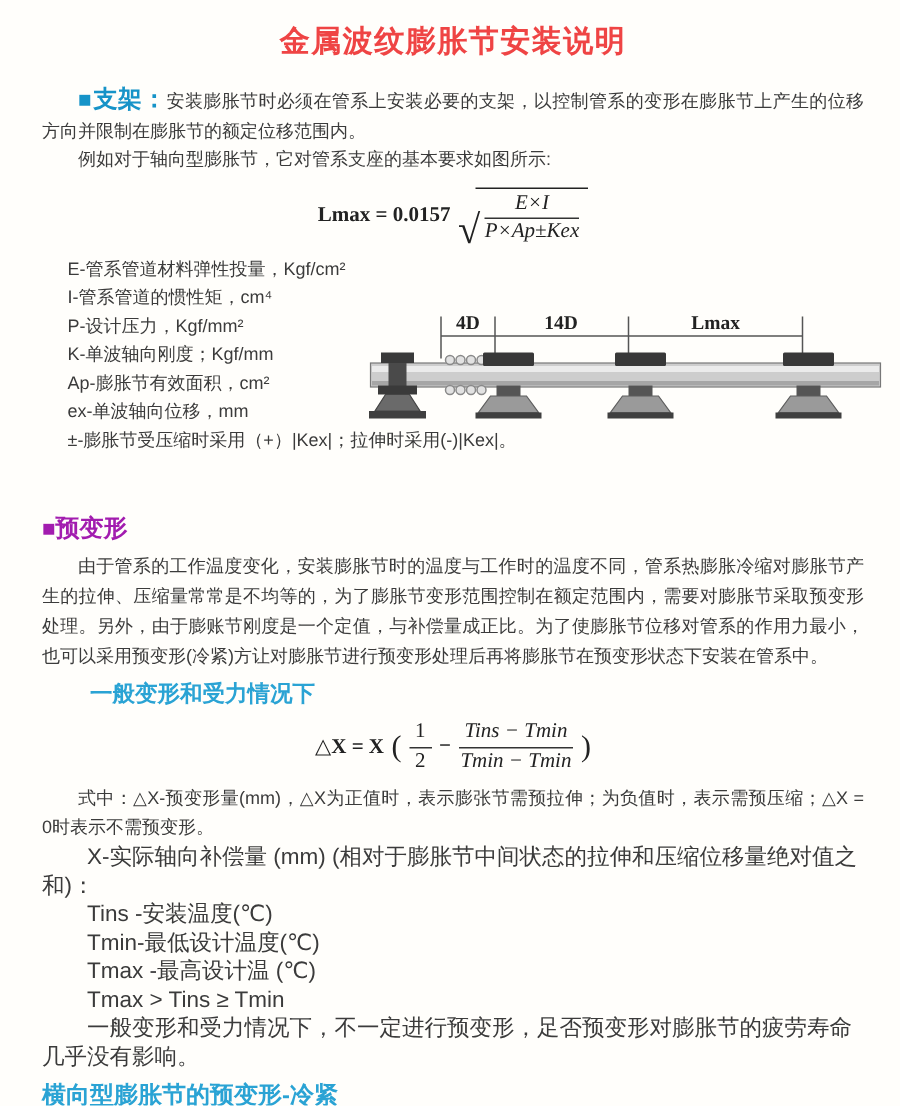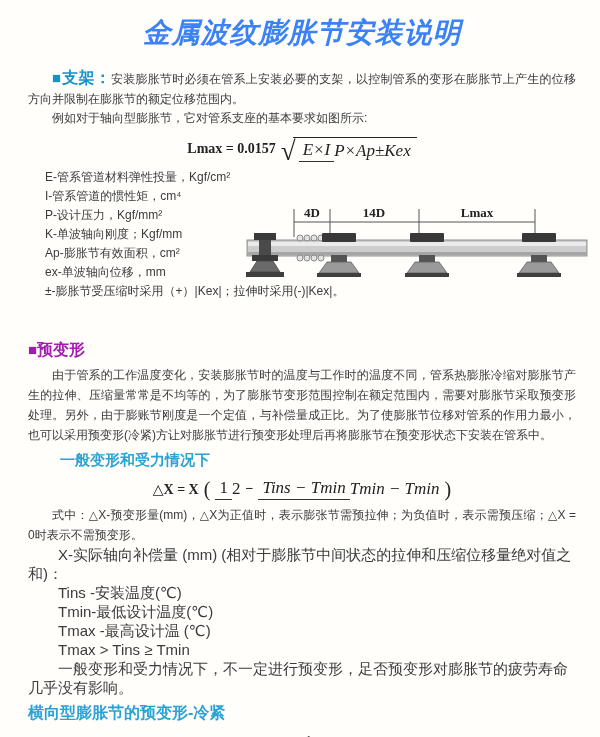--- a/index.html
+++ b/index.html
@@ -6,44 +6,44 @@
   html,body { margin:0; padding:0; }
   body {
     width:600px; height:737px; overflow:hidden;
     background:#fffefb;
     font-family:"Liberation Sans","DejaVu Sans",sans-serif;
     color:#3b3b3b;
   }
   .doc { padding:10px 24px 0 28px; }
 
   .title {
-    text-align:center; font-size:28px; font-weight:bold; color:#3b82f6;
-    letter-spacing:1px; margin:4px 0 16px 0;font-style:italic;
+    text-align:center; font-size:20px; font-weight:bold; color:#ef4444;
+    letter-spacing:1px; margin:4px 0 16px 0;
   }
 
   .para { font-size:12px; line-height:19.5px; text-align:justify; margin:0; }
   .indent { text-indent:2em; }
 
   .sec-head { color:#1693c8; font-size:16px; font-weight:bold; }
   .sec-head .sq { font-size:15px; margin-right:1px; }
   .block-head { color:#a21caf; font-size:16px; font-weight:bold; margin:12px 0 4px 0; }
   .block-head .sq { font-size:15px; }
 
   .sub-head { color:#2aa3d4; font-size:15px; font-weight:bold; margin:6px 0 4px 0; }
   .sub-head.ind { margin-left:32px; }
 
   
   .formula-row { text-align:center; margin:8px 0 6px 0; }
   .fml {
     display:inline-flex; align-items:center; gap:5px;
     font-family:"Liberation Serif","DejaVu Serif",serif;
     font-weight:bold; color:#222; font-size:14px;
   }
-  .frac { display:inline-flex; flex-direction:row; text-align:center;
-          font-size:17px; line-height:1.2; font-weight:normal; vertical-align:middle;justify-content:flex-end; }
+  .frac { display:inline-flex; flex-direction:column; text-align:center;
+          font-size:14px; line-height:1.2; font-weight:normal; vertical-align:middle;justify-content:flex-end; }
   .frac .num { border-bottom:1px solid #333; padding:0 4px 1px 4px; }
   .frac .den { padding-top:1px; }
   .ital { font-style:italic; }
   .sqrt { display:inline-flex; align-items:stretch; }
   .sqrt .rad { align-self:flex-end; font-size:27px; line-height:1; font-weight:normal;
                margin-right:-3px; margin-bottom:-3px; }
   .sqrt .under { border-top:1.6px solid #222; padding:2px 6px 0 6px; }
   .paren { font-size:20px; font-weight:normal; line-height:1; }
 
   

